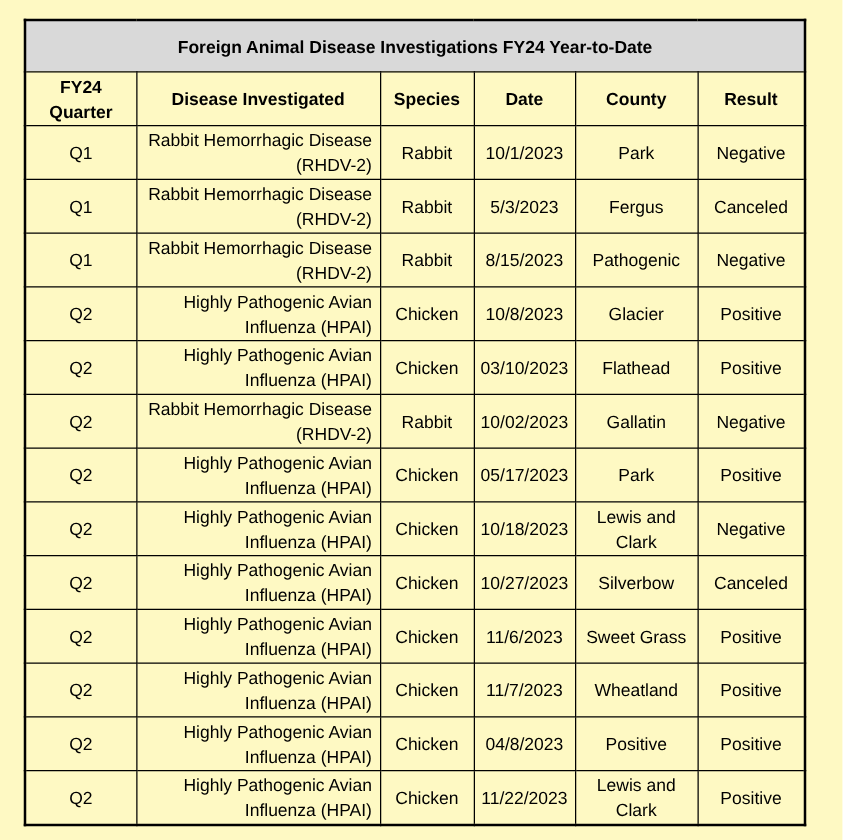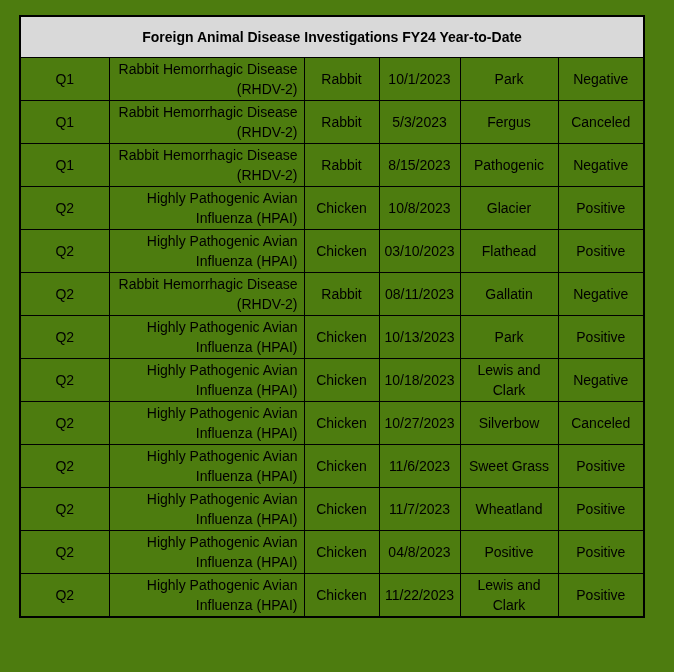--- a/index.html
+++ b/index.html
@@ -9,21 +9,21 @@
     width: 674px;
     height: 672px;
     font-family: "Liberation Sans", sans-serif;
     color: #000000;
     -webkit-font-smoothing: antialiased;
   }
   .page {
     position: relative;
     width: 674px;
     height: 672px;
-    background: #4d7c0f;
+    background: #fef9c3;
     overflow: hidden;
   }
   table.fad-table {
     position: absolute;
     left: 19px;
     top: 15px;
     width: 624px;
     border-collapse: collapse;
     table-layout: fixed;
     border: 2px solid #000000;
@@ -76,20 +76,28 @@
       <col class="c-disease">
       <col class="c-species">
       <col class="c-date">
       <col class="c-county">
       <col class="c-result">
     </colgroup>
     <tbody>
       <tr>
         <td class="title-cell" colspan="6">Foreign Animal Disease Investigations FY24 Year-to-Date</td>
       </tr>
+      <tr class="header-row">
+        <th>FY24 Quarter</th>
+        <th>Disease Investigated</th>
+        <th>Species</th>
+        <th>Date</th>
+        <th>County</th>
+        <th>Result</th>
+      </tr>
 
     <tr class="data-row">
           <td class="quarter-cell">Q1</td>
           <td class="disease-cell">Rabbit Hemorrhagic Disease (RHDV-2)</td>
           <td class="species-cell">Rabbit</td>
           <td class="date-cell">10/1/2023</td>
           <td class="county-cell">Park</td>
           <td class="result-cell">Negative</td>
         </tr>
         <tr class="data-row">
@@ -121,29 +129,29 @@
           <td class="disease-cell">Highly Pathogenic Avian Influenza (HPAI)</td>
           <td class="species-cell">Chicken</td>
           <td class="date-cell">03/10/2023</td>
           <td class="county-cell">Flathead</td>
           <td class="result-cell">Positive</td>
         </tr>
         <tr class="data-row">
           <td class="quarter-cell">Q2</td>
           <td class="disease-cell">Rabbit Hemorrhagic Disease (RHDV-2)</td>
           <td class="species-cell">Rabbit</td>
-          <td class="date-cell">08/11/2023</td>
+          <td class="date-cell">10/02/2023</td>
           <td class="county-cell">Gallatin</td>
           <td class="result-cell">Negative</td>
         </tr>
         <tr class="data-row">
           <td class="quarter-cell">Q2</td>
           <td class="disease-cell">Highly Pathogenic Avian Influenza (HPAI)</td>
           <td class="species-cell">Chicken</td>
-          <td class="date-cell">10/13/2023</td>
+          <td class="date-cell">05/17/2023</td>
           <td class="county-cell">Park</td>
           <td class="result-cell">Positive</td>
         </tr>
         <tr class="data-row">
           <td class="quarter-cell">Q2</td>
           <td class="disease-cell">Highly Pathogenic Avian Influenza (HPAI)</td>
           <td class="species-cell">Chicken</td>
           <td class="date-cell">10/18/2023</td>
           <td class="county-cell">Lewis and Clark</td>
           <td class="result-cell">Negative</td>

